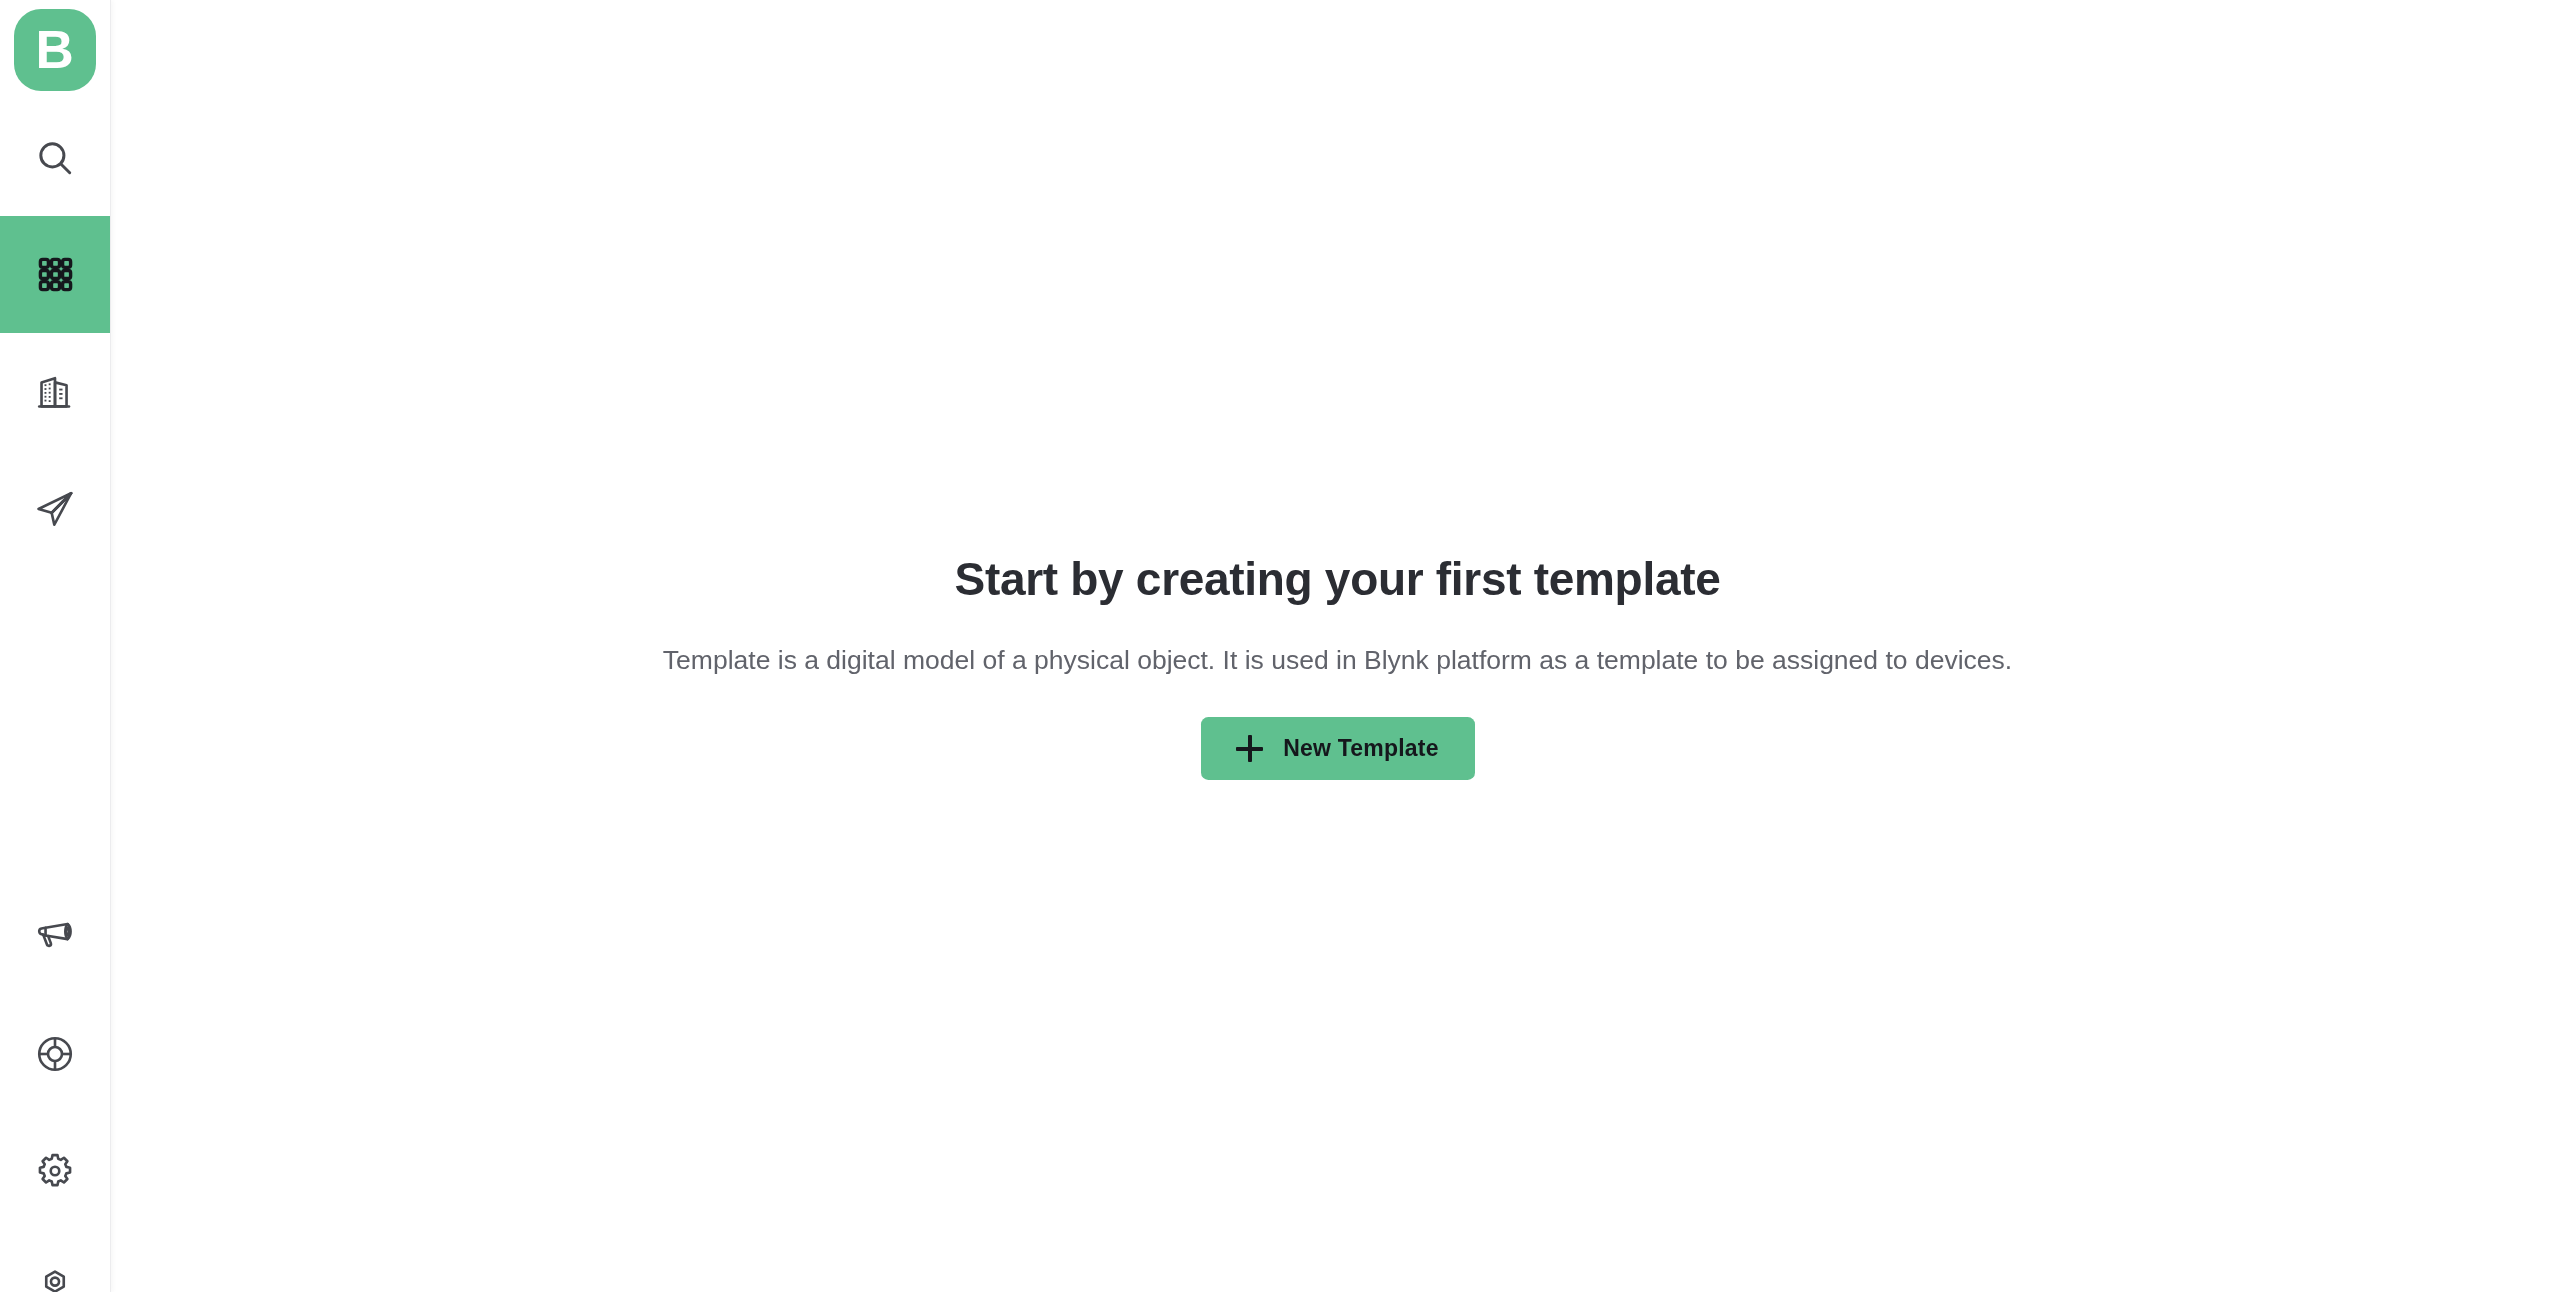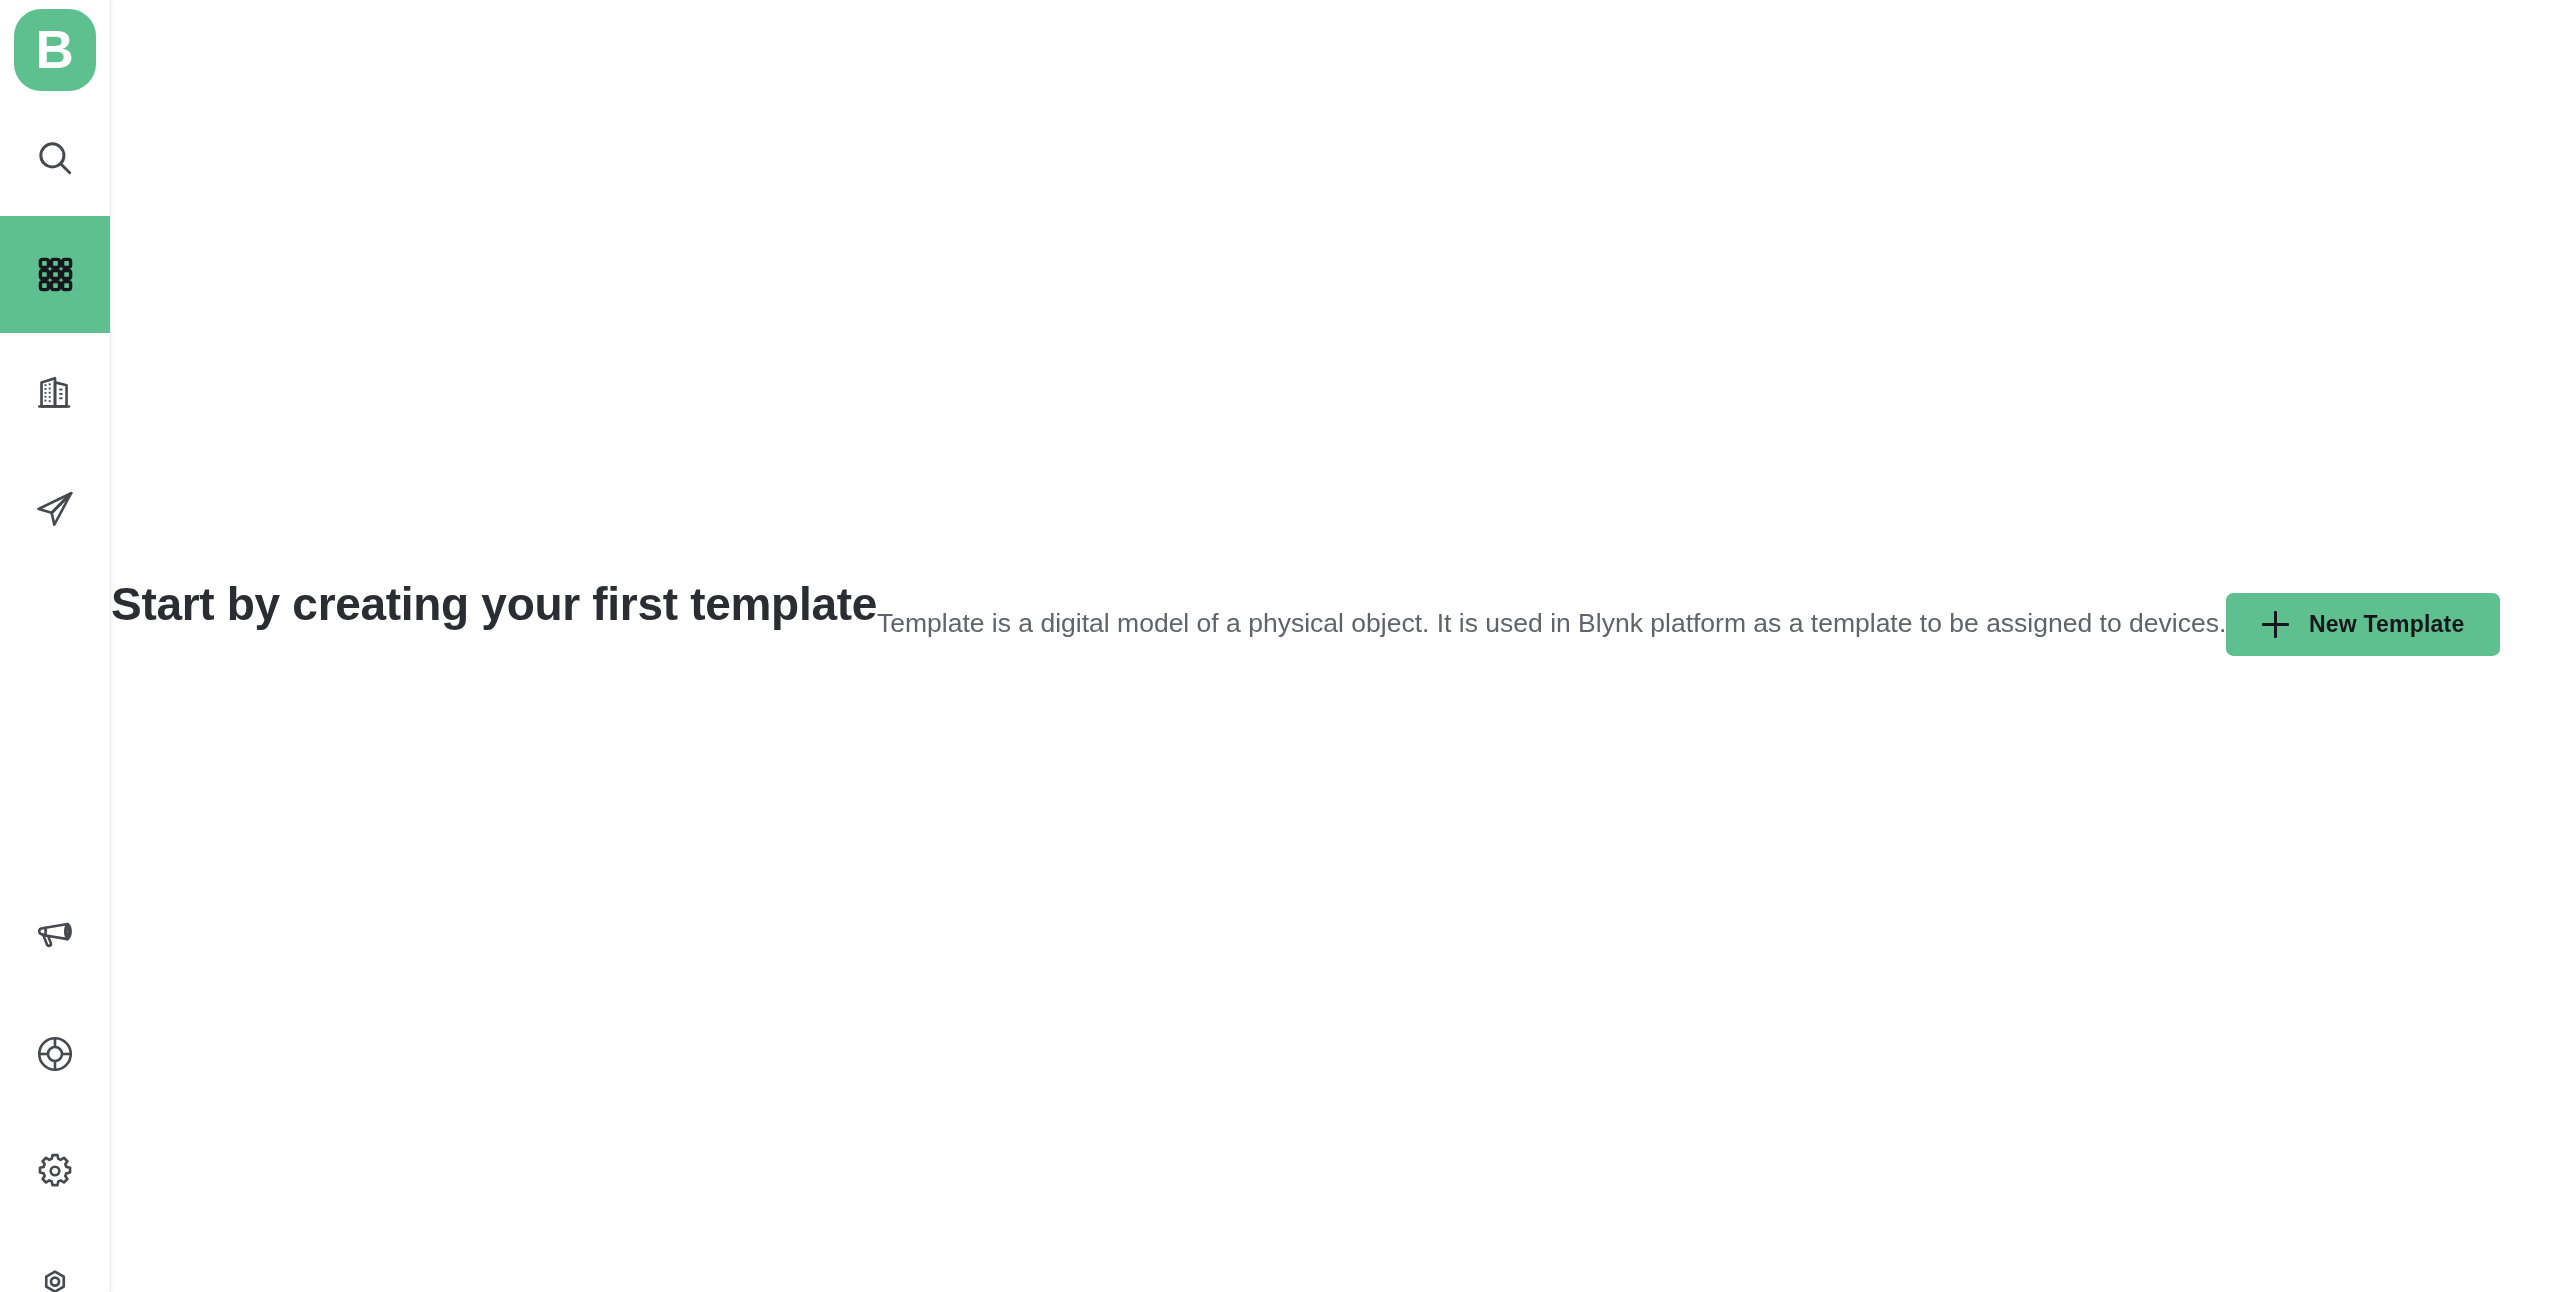--- a/index.html
+++ b/index.html
@@ -109,21 +109,21 @@
     background: #ffffff;
     overflow: hidden;
   }
 
   .empty-state {
     position: absolute;
     left: 0;
     right: 12px;
     top: 553px;
     display: flex;
-    flex-direction: row;
+    flex-direction: column;
     align-items: center;
   }
 
   .empty-title {
     font-size: 46px;
     font-weight: bold;
     color: #2b2d33;
     letter-spacing: -0.3px;
     line-height: 1.15;
     margin: 0;

